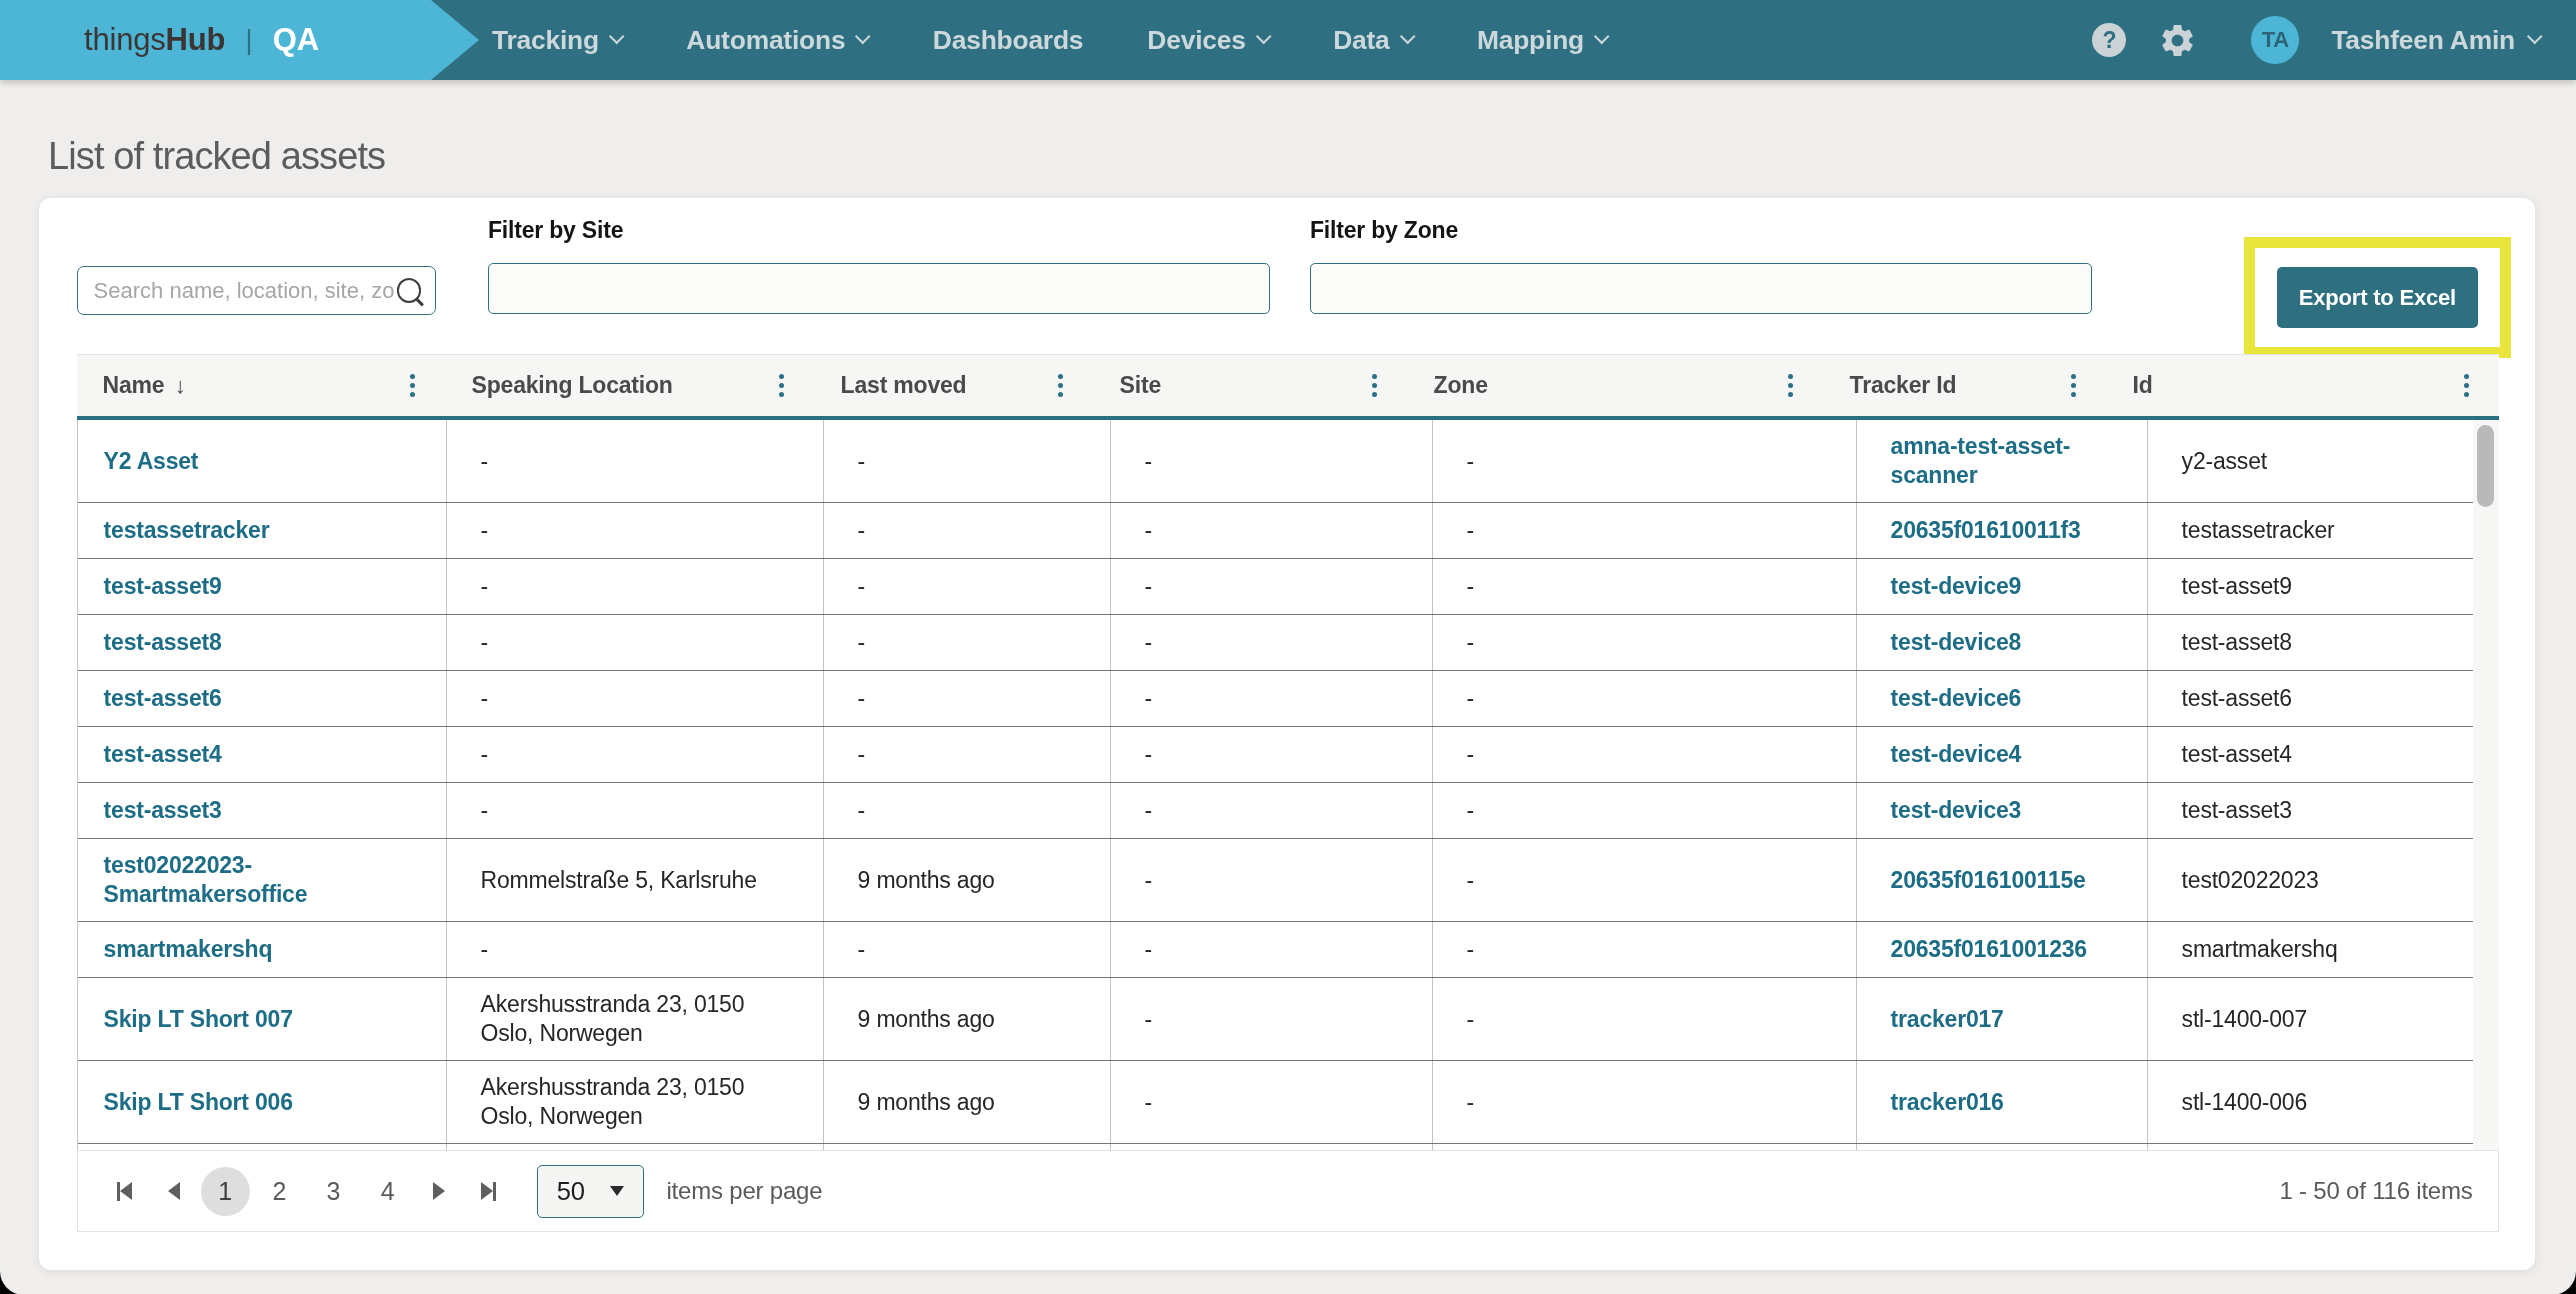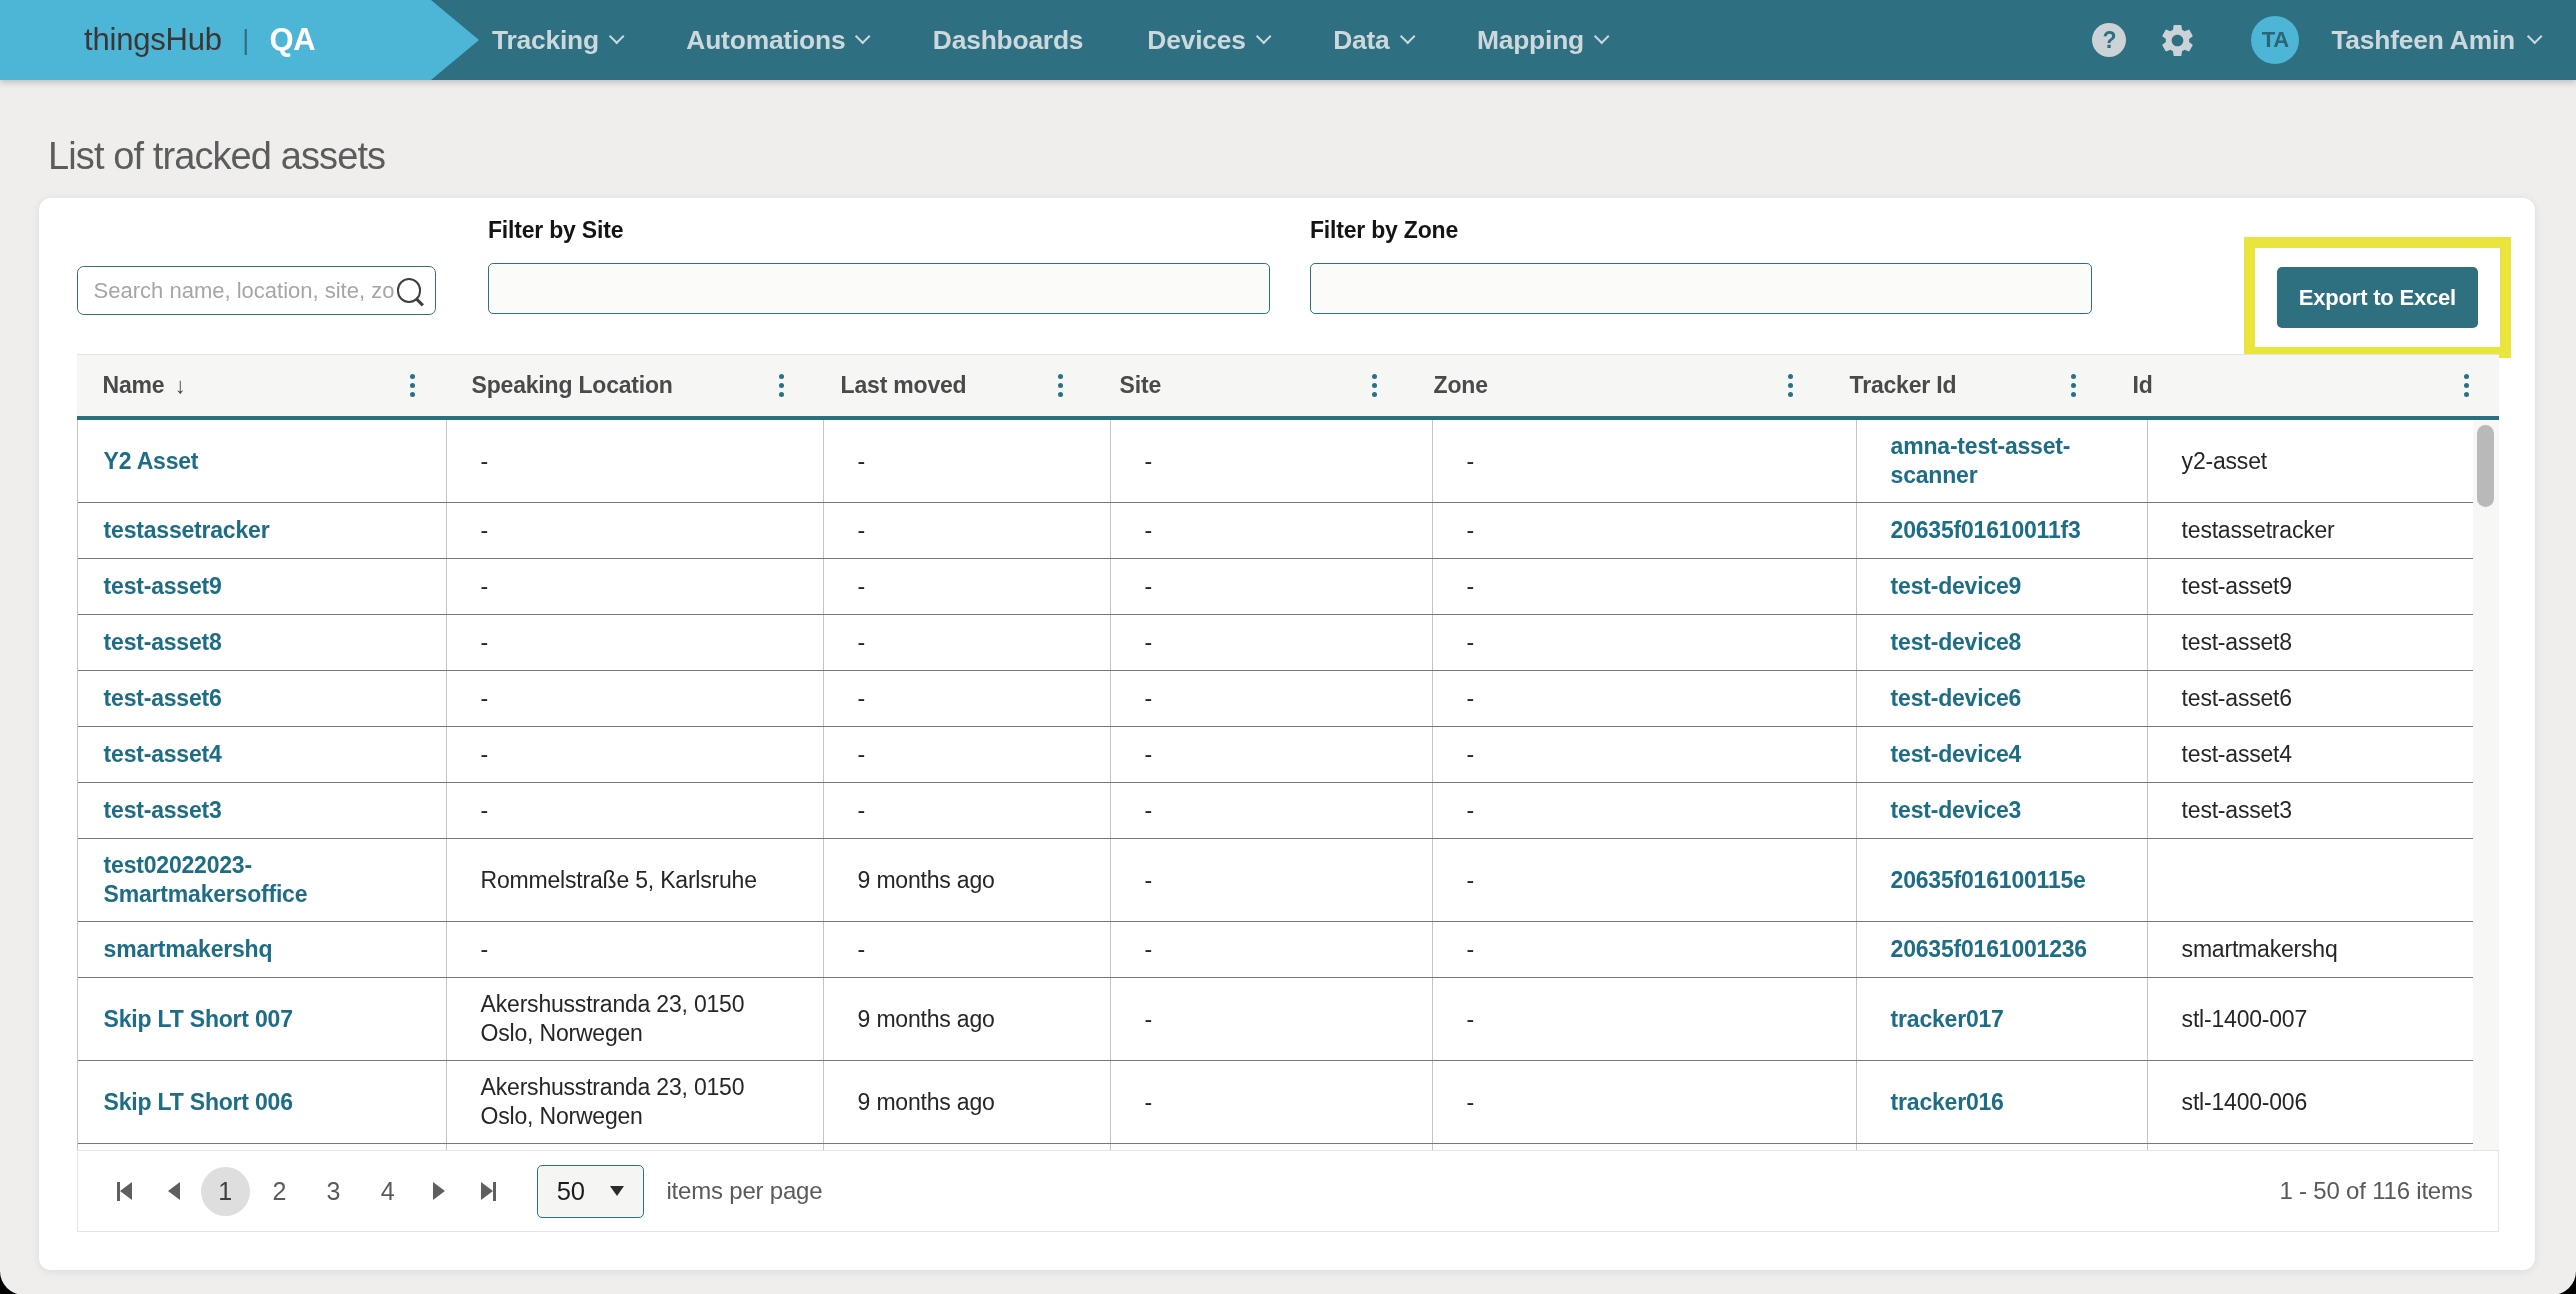--- a/index.html
+++ b/index.html
@@ -8,21 +8,21 @@
     overflow:hidden;font-family:"Liberation Sans","DejaVu Sans",sans-serif;
     letter-spacing:-0.2px;border-radius:0 0 24px 24px;
   }
   
   .topnav{position:relative;height:80px;background:#2e7081;display:flex;align-items:center;
     box-shadow:0 2.6px 6px rgba(0,0,0,.18);z-index:5;}
   .brand{position:absolute;left:0;top:0;width:479px;height:80px;background:#4db5d6;
     clip-path:polygon(0 0,431px 0,479px 40px,431px 80px,0 80px);
     display:flex;align-items:center;padding-left:84px;box-sizing:border-box;}
   .brand-things{font-size:31px;color:#3b3634;font-weight:400;}
-  .brand-hub{font-size:31px;color:#3b3634;font-weight:400;}
+  .brand-hub{font-size:31px;color:#3b3634;font-weight:700;}
   .brand-sep{font-size:27px;color:#2e7081;margin:0 20.4px;font-weight:400;}
   .brand-env{font-size:31px;color:#ffffff;font-weight:700;}
   .menu{display:flex;align-items:center;gap:64px;margin-left:492px;}
   .nav-item{display:flex;align-items:center;gap:12px;color:#ccd8dc;font-size:26.4px;
     font-weight:600;cursor:pointer;}
   .chev{width:9.4px;height:9.4px;border-right:2.6px solid currentColor;border-bottom:2.6px solid currentColor;
     transform:rotate(45deg);margin-top:-6.8px;}
   .nav-right{margin-left:auto;display:flex;align-items:center;gap:32px;padding-right:36px;}
   .help-ic{width:34px;height:34px;border-radius:50%;background:#ccd3d6;color:#2e7081;
     font-size:23px;font-weight:700;display:flex;align-items:center;justify-content:center;cursor:pointer;}
@@ -400,20 +400,23 @@
             </div>
     <div class="td">
               <span>-</span>
             </div>
     <div class="td">
               <span>-</span>
             </div>
     <div class="td">
               <a class="lnk">20635f016100115e</a>
             </div>
+    <div class="td">
+              <span>test02022023</span>
+            </div>
   </div>
           <div class="tr">
     <div class="td">
               <a class="lnk">smartmakershq</a>
             </div>
     <div class="td">
               <span>-</span>
             </div>
     <div class="td">
               <span>-</span>

